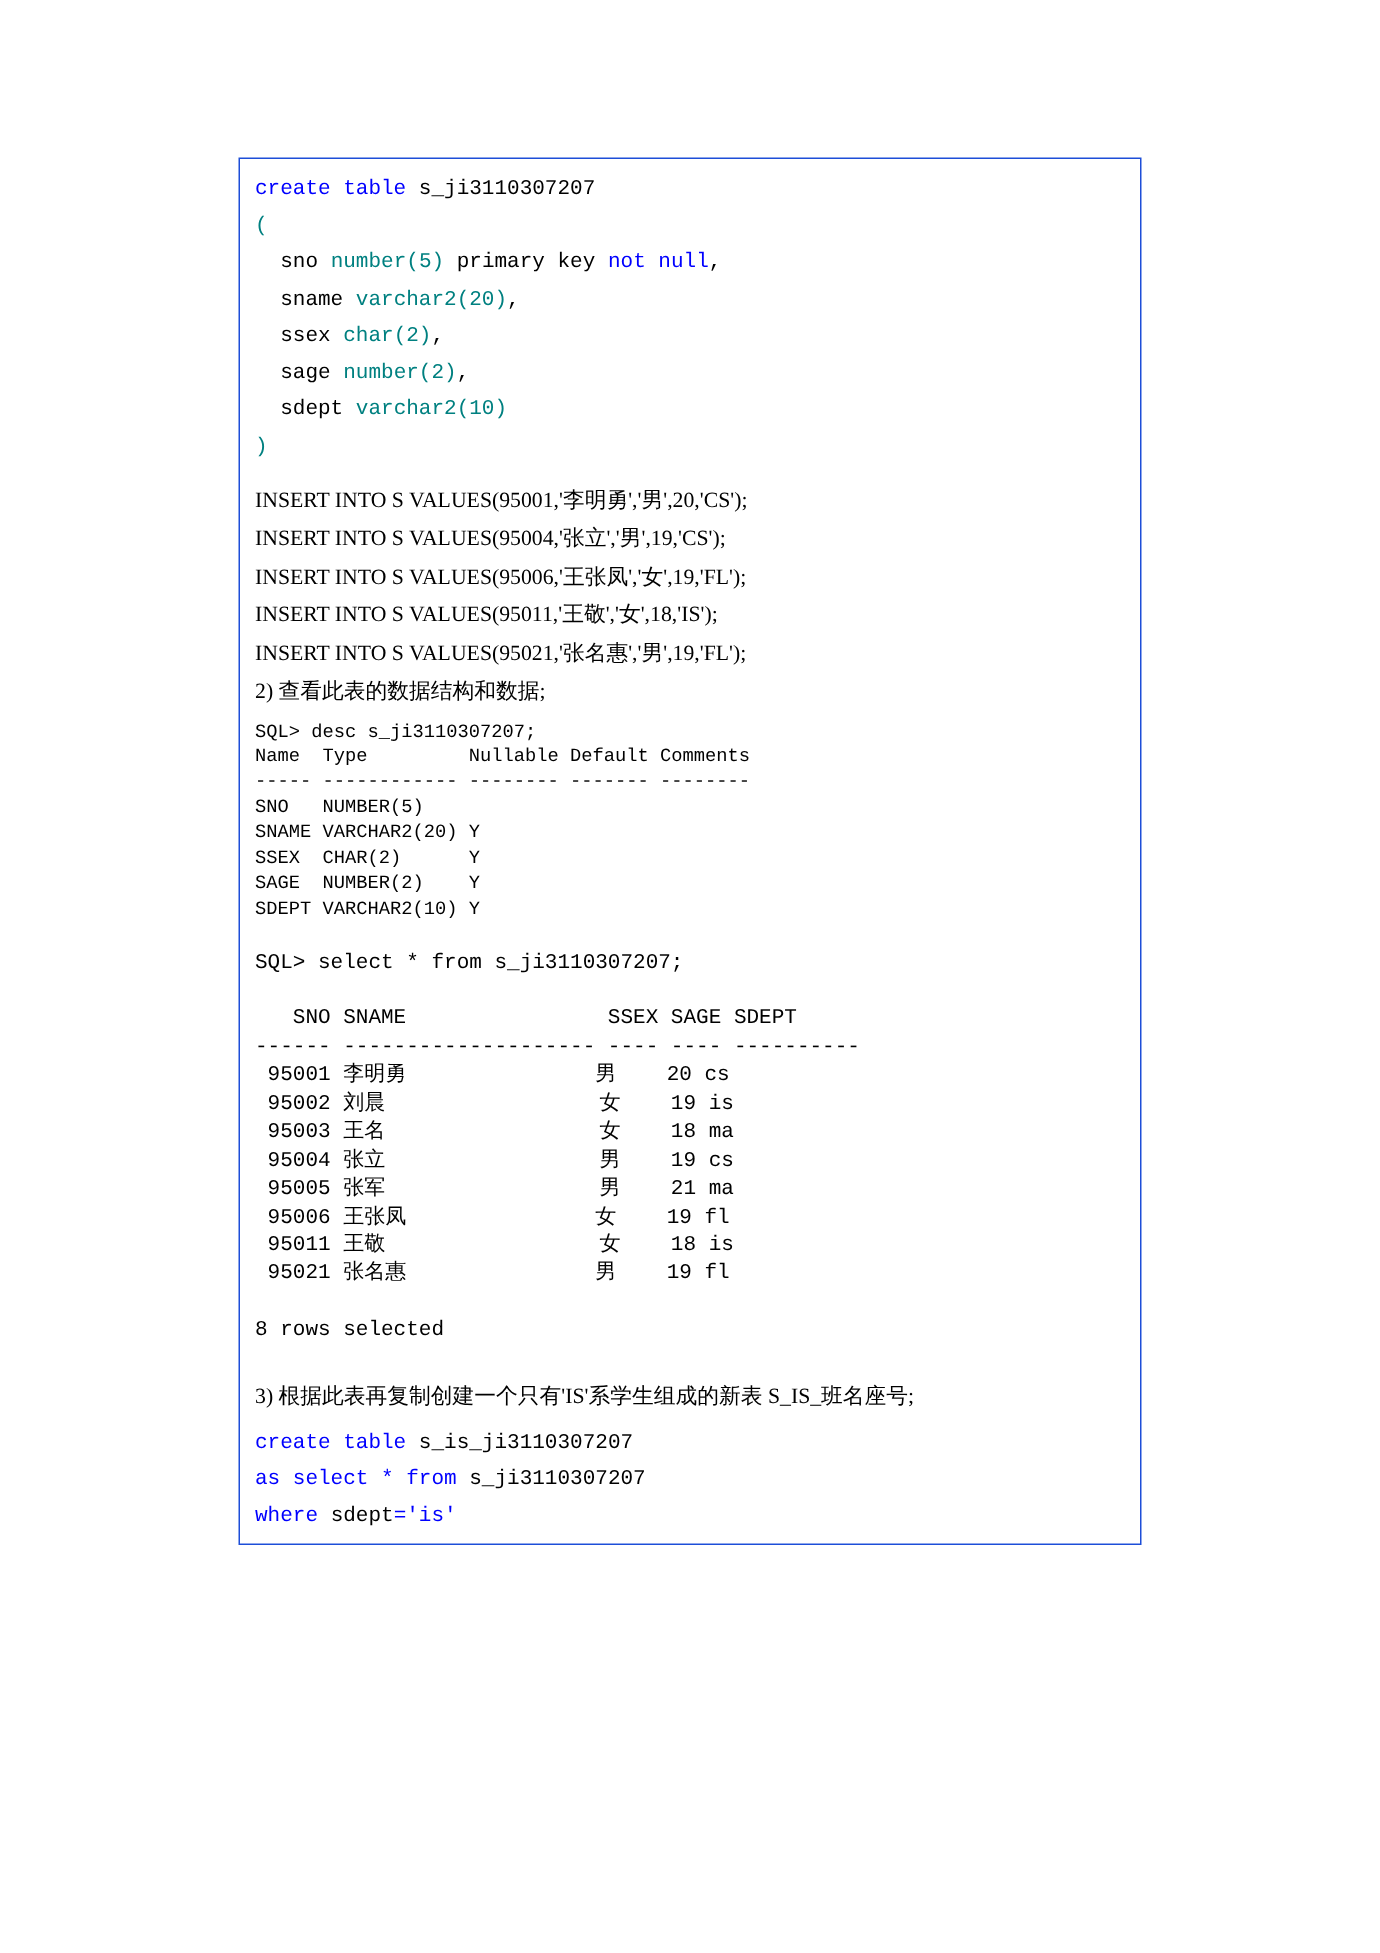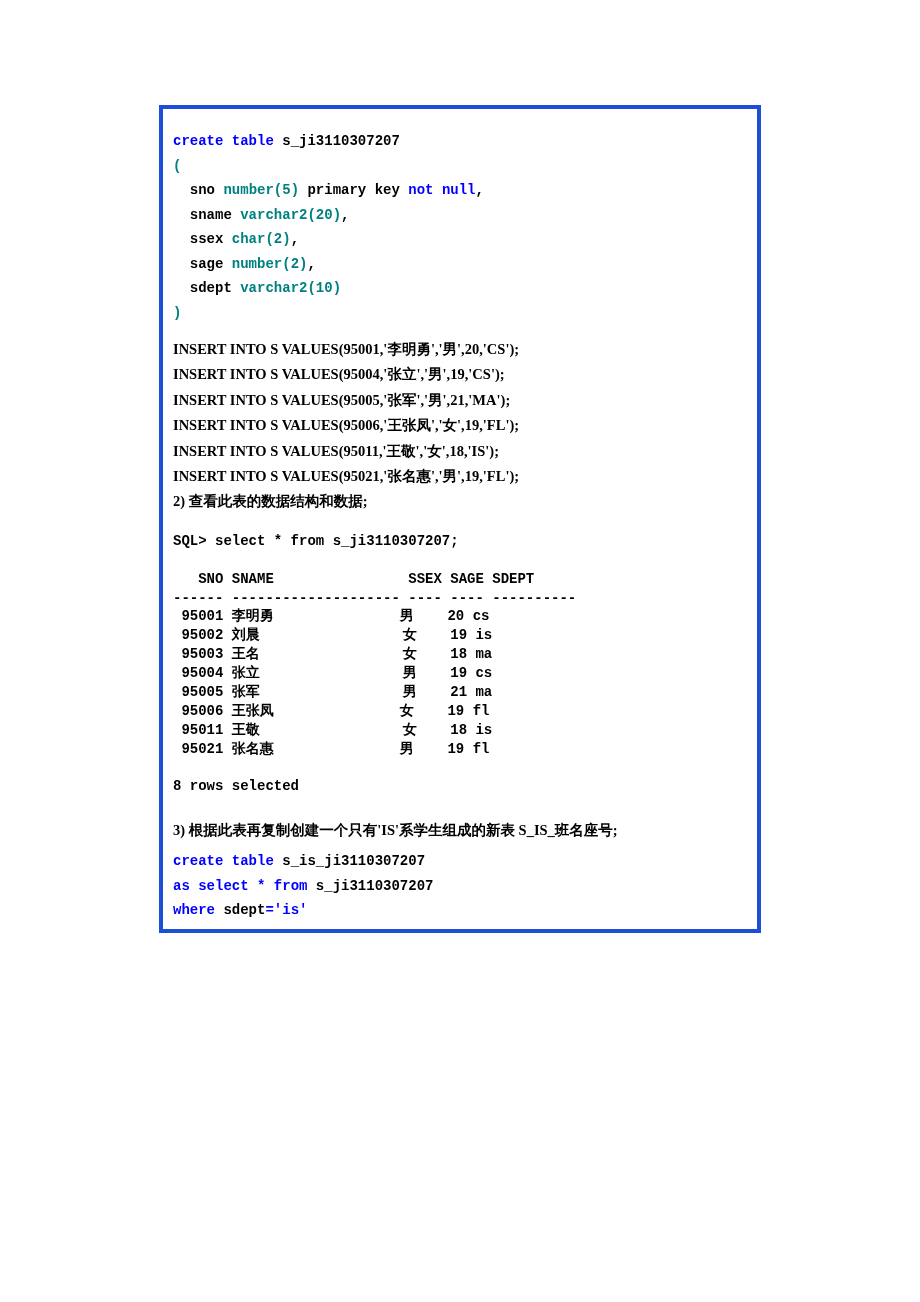--- a/index.html
+++ b/index.html
@@ -9,23 +9,22 @@
     font-family:"SimSun","Times New Roman",serif;
     font-size:14.5px;
     line-height:1.7;
     color:#000;
     width:920px;
   }
   .page{
     padding:105px 159px 100px 159px;
   }
   .box{
-    border:4px solid #1d4ed8;
-    padding:20px 10px 6px 10px;
-    font-weight:bold;
+    border:1px solid #1d4ed8;
+    padding:8px 10px 6px 10px;
   }
   .code-sql{
     font-family:"Courier New",monospace;
     font-size:14px;
     line-height:1.75;
     white-space:pre;
   }
   .kw-blue{color:#0000ff;}
   .paren-teal{color:#008080;}
   .ident-teal{color:#008080;}
@@ -68,28 +67,35 @@
 <span>  sno </span><span class="ident-teal">number</span><span class="paren-teal">(</span><span class="ident-teal">5</span><span class="paren-teal">)</span><span> primary key </span><span class="kw-blue">not null</span><span>,</span>
 <span>  sname </span><span class="ident-teal">varchar2</span><span class="paren-teal">(</span><span class="ident-teal">20</span><span class="paren-teal">)</span><span>,</span>
 <span>  ssex </span><span class="ident-teal">char</span><span class="paren-teal">(</span><span class="ident-teal">2</span><span class="paren-teal">)</span><span>,</span>
 <span>  sage </span><span class="ident-teal">number</span><span class="paren-teal">(</span><span class="ident-teal">2</span><span class="paren-teal">)</span><span>,</span>
 <span>  sdept </span><span class="ident-teal">varchar2</span><span class="paren-teal">(</span><span class="ident-teal">10</span><span class="paren-teal">)</span>
 <span class="paren-teal">)</span></div>
 
     <div class="insert-block">
       <div>INSERT INTO S VALUES(95001,'李明勇','男',20,'CS');</div>
       <div>INSERT INTO S VALUES(95004,'张立','男',19,'CS');</div>
-      <div>INSERT INTO S VALUES(95005,'张军','男',21,'MA');</div>
       <div>INSERT INTO S VALUES(95006,'王张凤','女',19,'FL');</div>
       <div>INSERT INTO S VALUES(95011,'王敬','女',18,'IS');</div>
       <div>INSERT INTO S VALUES(95021,'张名惠','男',19,'FL');</div>
     </div>
 
     <div class="task-line">2)   查看此表的数据结构和数据;</div>
 
+    <div class="mono-output">SQL&gt; desc s_ji3110307207;
+Name  Type         Nullable Default Comments
+----- ------------ -------- ------- --------
+SNO   NUMBER(5)
+SNAME VARCHAR2(20) Y
+SSEX  CHAR(2)      Y
+SAGE  NUMBER(2)    Y
+SDEPT VARCHAR2(10) Y</div>
 
     <div class="query-output">SQL&gt; select * from s_ji3110307207;
 
    SNO SNAME                SSEX SAGE SDEPT
 ------ -------------------- ---- ---- ----------
  95001 李明勇               男    20 cs
  95002 刘晨                 女    19 is
  95003 王名                 女    18 ma
  95004 张立                 男    19 cs
  95005 张军                 男    21 ma

